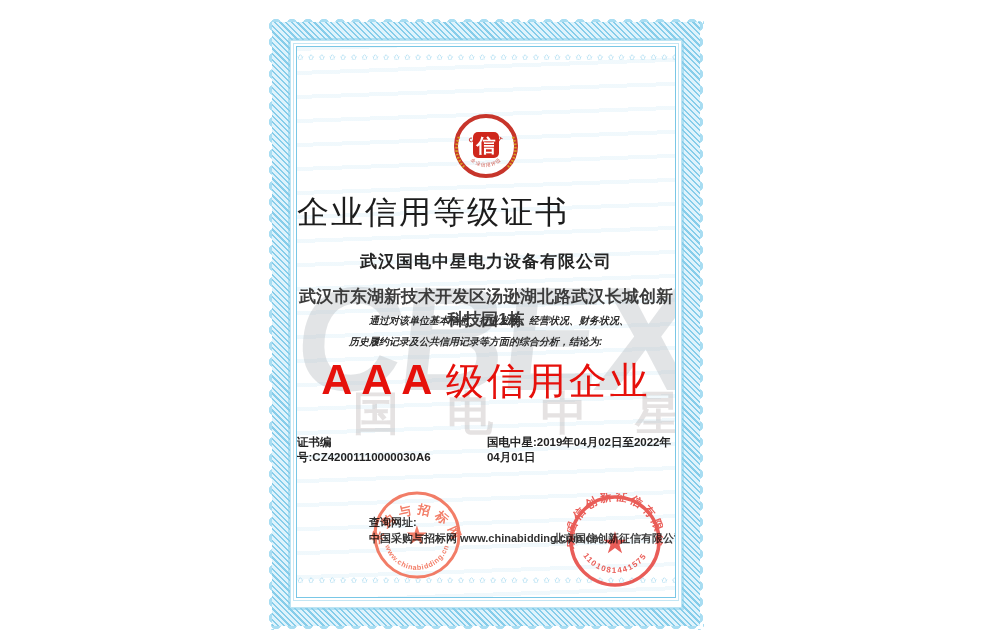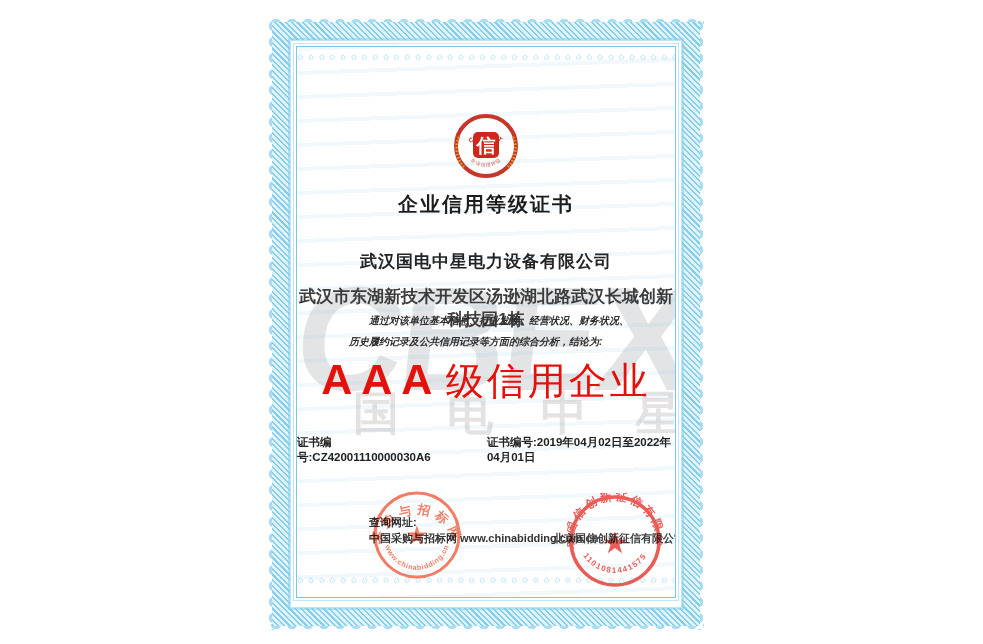--- a/index.html
+++ b/index.html
@@ -54,22 +54,22 @@
     transform:skewX(-6deg);line-height:1;user-select:none;
   }
   .wm-chars{
     position:absolute;left:56px;top:336px;z-index:0;white-space:nowrap;
     font-size:46px;font-weight:bold;letter-spacing:48px;color:rgba(170,158,158,.30);
   }
   
   .content{position:absolute;inset:0;z-index:2;}
   .logo{position:absolute;left:50%;top:64px;transform:translateX(-50%);}
   .title{
-    position:absolute;left:0;right:0;top:144px;text-align:center;
-    font-size:20px;font-weight:bold;color:#1c1c1c;letter-spacing:2px;
+    position:absolute;left:0;right:0;top:144px;text-align:left;
+    font-size:32px;font-weight:normal;color:#1c1c1c;letter-spacing:2px;
   }
   .company{
     position:absolute;left:0;right:0;top:203px;text-align:center;
     font-size:17px;font-weight:bold;color:#242424;letter-spacing:1px;
   }
   .address{
     position:absolute;left:0;right:0;top:238px;text-align:center;
     font-size:17px;font-weight:bold;color:#3c3c3c;
   }
   .para{
@@ -146,21 +146,21 @@
 
       <div class="para">通过对该单位基本信息、行业发展、经营状况、财务状况、历史履约记录及公共信用记录等方面的综合分析，结论为:</div>
 
       <div class="rating">
         <span class="grade">AAA</span>
         <span class="label">级信用企业</span>
       </div>
 
       <div class="numbers">
         <span>证书编号:CZ42001110000030A6</span>
-        <span>证书编号:2019年04月02日至2022年04月01日</span>
+        <span>国电中星:2019年04月02日至2022年04月01日</span>
       </div>
 
       <div class="query">
         <div>查询网址:</div>
         <div>中国采购与招标网 www.chinabidding.com.cn</div>
       </div>
 
       <div class="seal-company">北京国信创新征信有限公司</div>
 
       <div class="stamp left">

